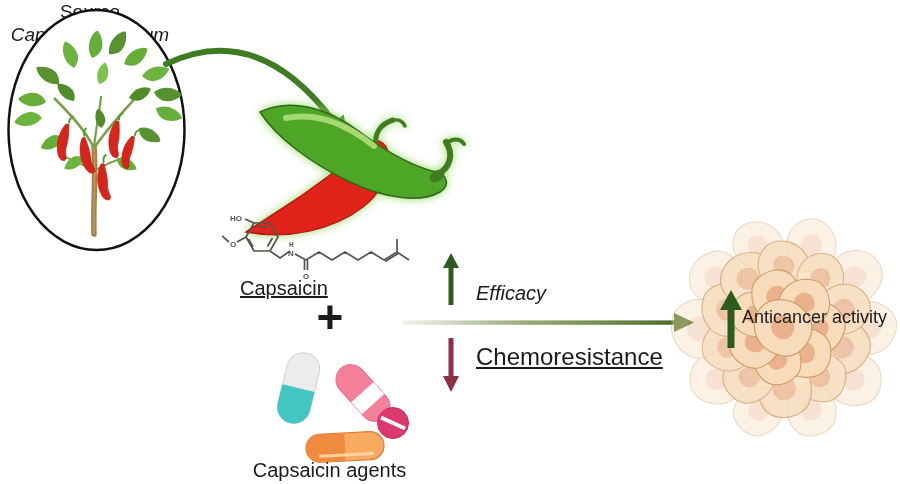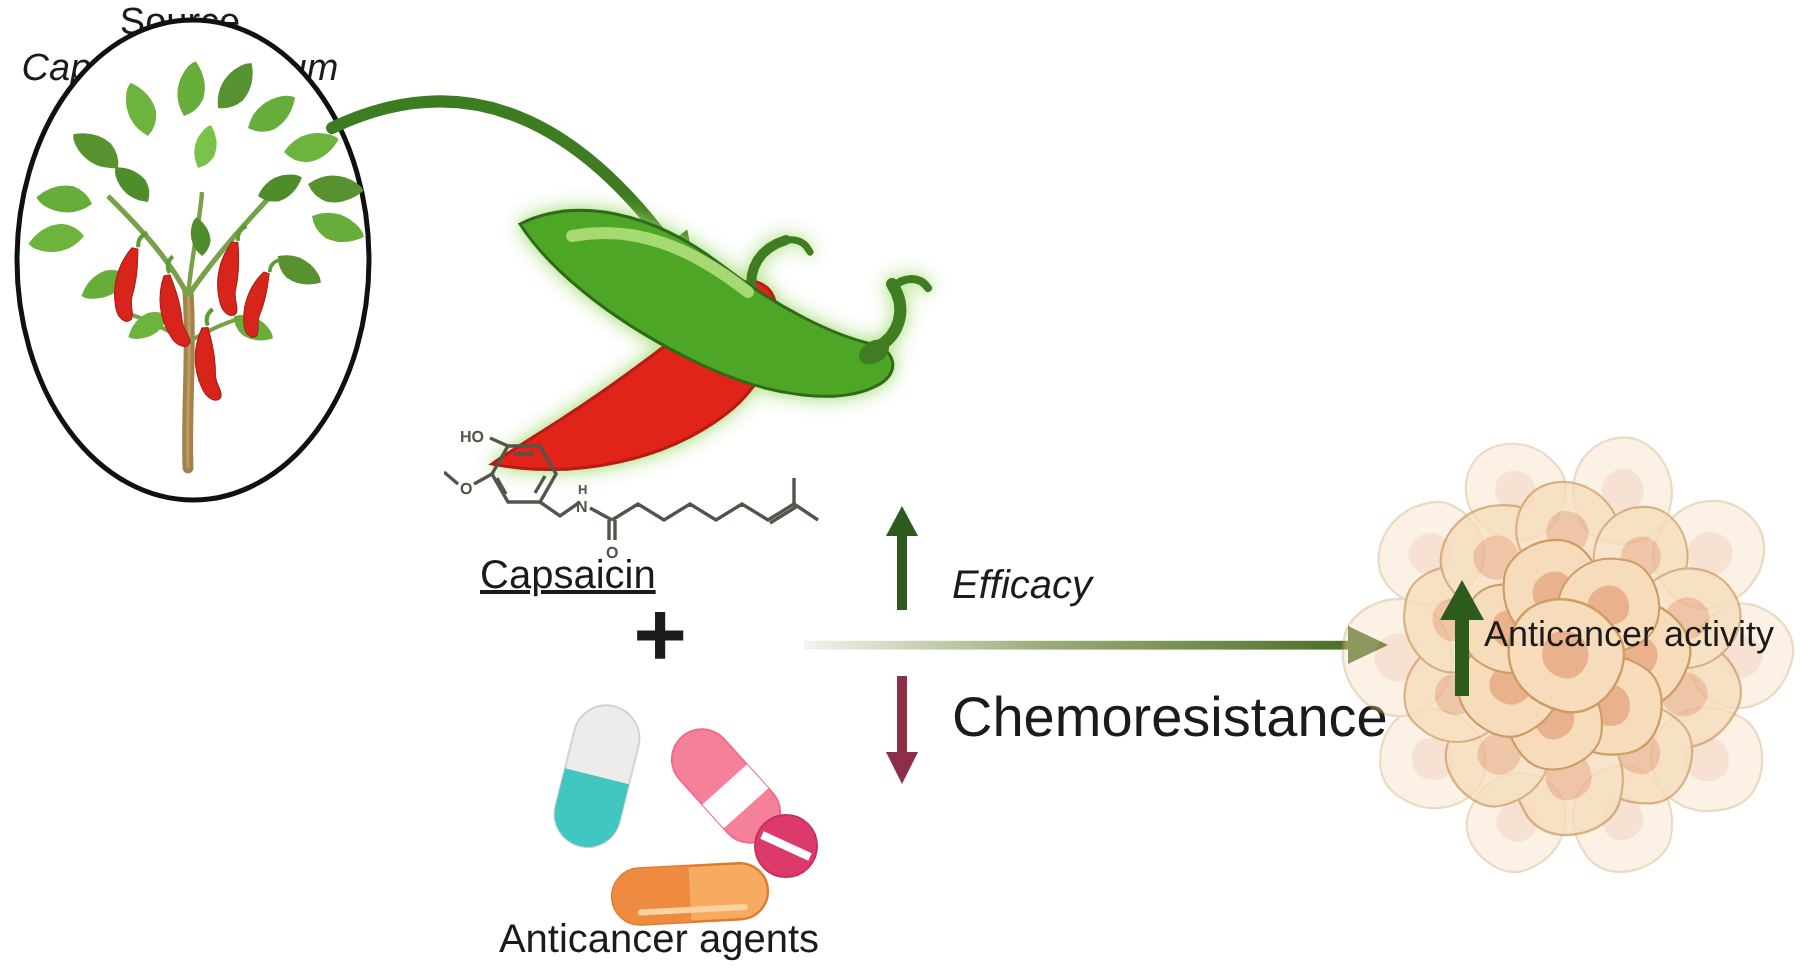--- a/index.html
+++ b/index.html
@@ -6,21 +6,21 @@
   .canvas{position:relative;width:900px;height:484px;background:#ffffff;overflow:hidden;
           font-family:"Liberation Sans",sans-serif;color:#1b1b1b;}
   .abs{position:absolute;}
   .lbl{position:absolute;color:#1b1b1b;white-space:nowrap;}
   .source-block{left:10px;top:256px;width:180px;font-size:19px;line-height:23px;text-align:center;}
   .species{font-style:italic;}
   .capsaicin-lbl{left:240px;top:277px;width:180px;font-size:20px;text-align:left;text-decoration:underline;}
   .plus{left:240px;top:294px;width:180px;font-size:46px;font-weight:700;text-align:center;line-height:46px;}
   .agents-lbl{left:222px;top:459px;width:215px;font-size:20px;text-align:center;}
   .efficacy-lbl{left:476px;top:282px;font-size:20px;font-style:italic;}
-  .chemo-lbl{left:476px;top:343px;font-size:28px;}
+  .chemo-lbl{left:476px;top:343px;font-size:24px;text-decoration:underline;}
   .activity-lbl{left:742px;top:307px;font-size:18px;}
   .peppers-svg{filter:drop-shadow(0 0 5px rgba(150,215,100,.65)) drop-shadow(0 0 2px rgba(160,220,110,.45));}
 </style>
 </head>
 <body>
 
 <div class="canvas">
 
   <svg class="abs" style="left:4px;top:6px;" width="185" height="248" viewBox="0 0 185 248">
     <defs>
@@ -123,21 +123,21 @@
     </g>
     <circle cx="125" cy="75" r="15.5" fill="#dc3a6d" stroke="#c92f5f" stroke-width="1"></circle>
     <line x1="113" y1="69.5" x2="137" y2="80.5" stroke="#ffffff" stroke-width="4"></line>
     <g transform="rotate(-3 76 99)">
       <rect x="38" y="85" width="78" height="28" rx="14" fill="#f7ab60" stroke="#e2792f" stroke-width="1.2"></rect>
       <path d="M77 85 L52 85 A14 14 0 0 0 52 113 L77 113 Z" fill="#ef8b40"></path>
       <line x1="52" y1="107" x2="104" y2="107" stroke="#fbd3a0" stroke-width="3" stroke-linecap="round"></line>
     </g>
   </svg>
 
-  <div class="lbl agents-lbl">Anticancer agents</div>
+  <div class="lbl agents-lbl">Capsaicin agents</div>
 
   <svg class="abs" style="left:443px;top:253px;" width="16" height="52" viewBox="0 0 16 52">
     <polygon points="8,0 16,15 0,15" fill="#2d5a1d"></polygon>
     <rect x="5.5" y="14" width="5" height="38" fill="#2d5a1d"></rect>
   </svg>
   <div class="lbl efficacy-lbl">Efficacy</div>
 
   <svg class="abs" style="left:402px;top:310px;" width="292" height="24" viewBox="0 0 292 24">
     <defs>
       <linearGradient id="garrow" x1="0" y1="0" x2="1" y2="0">

